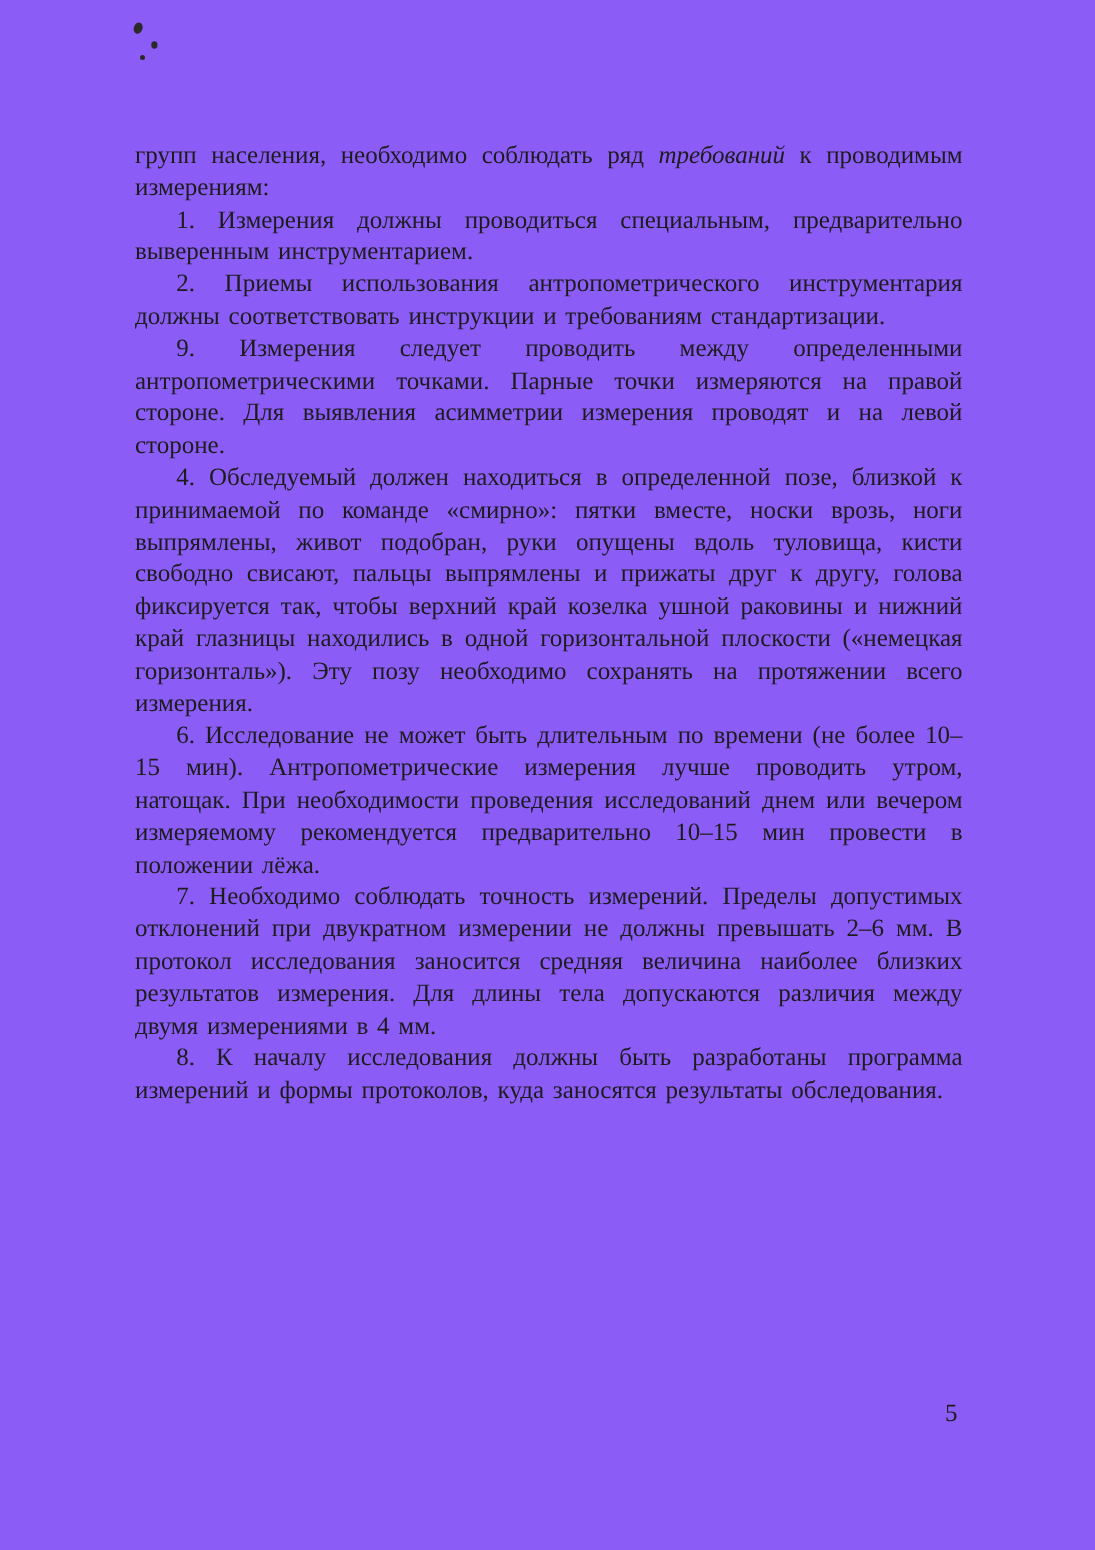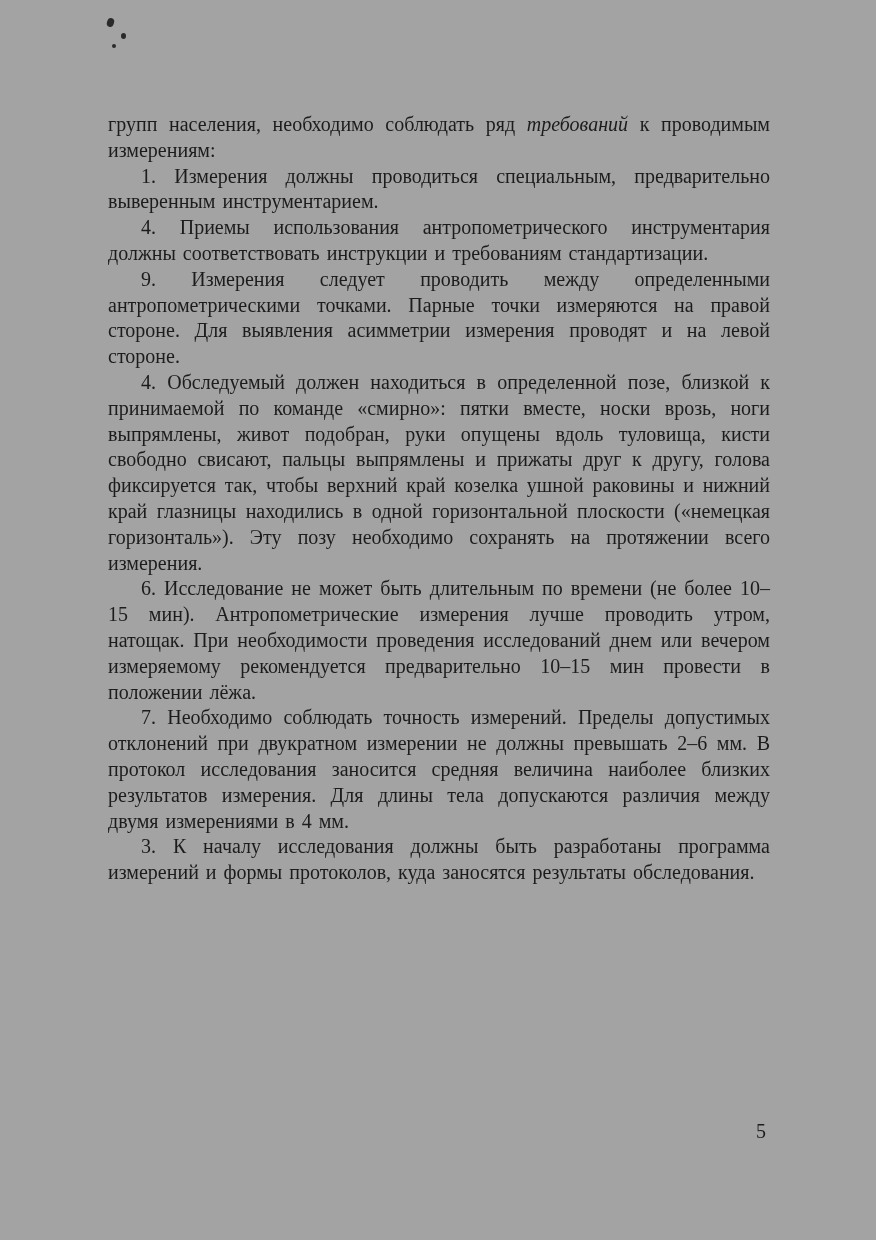--- a/index.html
+++ b/index.html
@@ -4,21 +4,21 @@
 <style>
   html, body {
     margin: 0;
     padding: 0;
     background: #ffffff;
   }
   .page {
     position: relative;
     width: 876px;
     height: 1240px;
-    background: #a3a3a3;
+    background: #8b5cf6;
     overflow: hidden;
     font-family: "Liberation Serif", "DejaVu Serif", serif;
     color: #1c1c1c;
   }
   .text-block {
     position: absolute;
     top: 112px;
     left: 108px;
     width: 662px;
     font-size: 20px;
@@ -61,24 +61,24 @@
 
   <span class="scan-artifact artifact-1"></span>
   <span class="scan-artifact artifact-2"></span>
   <span class="scan-artifact artifact-3"></span>
 
   <div class="text-block">
 
     <p class="para no-indent"><span>групп населения, необходимо соблюдать ряд </span><em>требований</em><span> к проводимым измерениям:</span></p>
 
     <p class="para">1. Измерения должны проводиться специальным, предварительно выверенным инструментарием.</p>
-    <p class="para">4. Приемы использования антропометрического инструментария должны соответствовать инструкции и требованиям стандартизации.</p>
+    <p class="para">2. Приемы использования антропометрического инструментария должны соответствовать инструкции и требованиям стандартизации.</p>
     <p class="para">9. Измерения следует проводить между определенными антропометрическими точками. Парные точки измеряются на правой стороне. Для выявления асимметрии измерения проводят и на левой стороне.</p>
     <p class="para">4. Обследуемый должен находиться в определенной позе, близкой к принимаемой по команде «смирно»: пятки вместе, носки врозь, ноги выпрямлены, живот подобран, руки опущены вдоль туловища, кисти свободно свисают, пальцы выпрямлены и прижаты друг к другу, голова фиксируется так, чтобы верхний край козелка ушной раковины и нижний край глазницы находились в одной горизонтальной плоскости («немецкая горизонталь»). Эту позу необходимо сохранять на протяжении всего измерения.</p>
     <p class="para">6. Исследование не может быть длительным по времени (не более 10–15 мин). Антропометрические измерения лучше проводить утром, натощак. При необходимости проведения исследований днем или вечером измеряемому рекомендуется предварительно 10–15 мин провести в положении лёжа.</p>
     <p class="para">7. Необходимо соблюдать точность измерений. Пределы допустимых отклонений при двукратном измерении не должны превышать 2–6 мм. В протокол исследования заносится средняя величина наиболее близких результатов измерения. Для длины тела допускаются различия между двумя измерениями в 4 мм.</p>
-    <p class="para">3. К началу исследования должны быть разработаны программа измерений и формы протоколов, куда заносятся результаты обследования.</p>
+    <p class="para">8. К началу исследования должны быть разработаны программа измерений и формы протоколов, куда заносятся результаты обследования.</p>
 
   </div>
 
   <div class="page-number">5</div>
 
 </div>
 
 </body></html>

